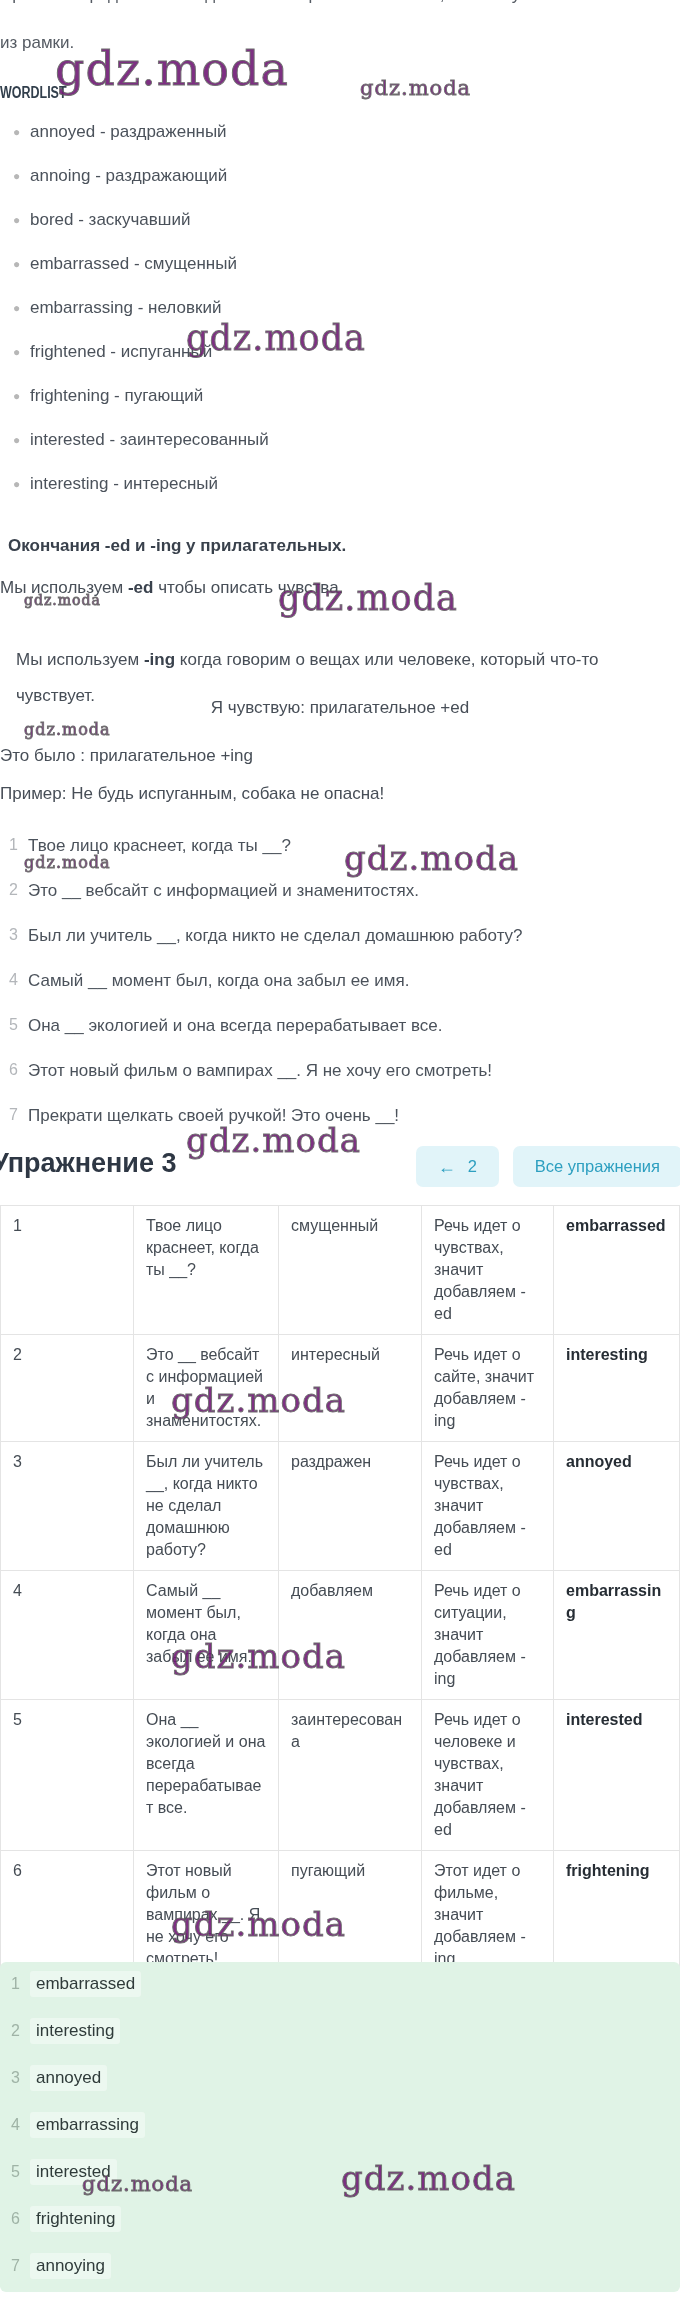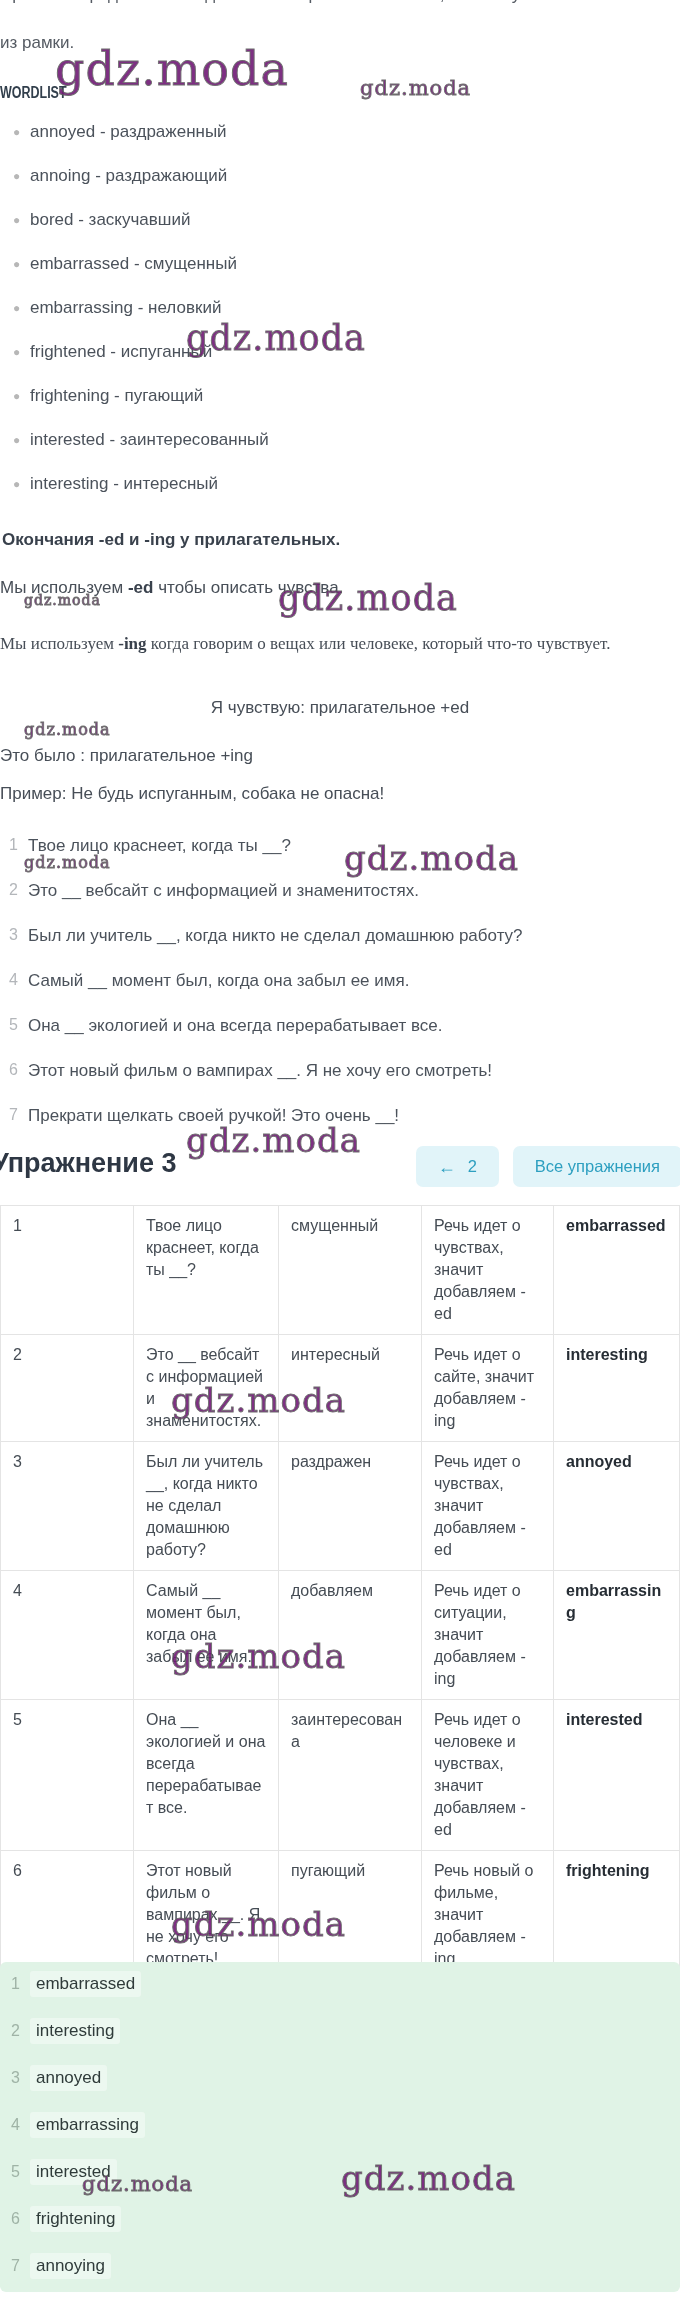--- a/index.html
+++ b/index.html
@@ -121,23 +121,23 @@
       <li>
         <span class="blt">●</span>
         <span>interested - заинтересованный</span>
       </li>
       <li>
         <span class="blt">●</span>
         <span>interesting - интересный</span>
       </li>
   </ul>
 
-  <h3 class="abs g-head" style="margin:2px;">Окончания -ed и -ing у прилагательных.</h3>
+  <h3 class="abs g-head" style="margin:8px;">Окончания -ed и -ing у прилагательных.</h3>
   <p class="abs p1" style="margin:0;"><span>Мы используем </span><span class="bold">-ed</span><span> чтобы описать чувства.</span></p>
-  <p class="abs p2" style="margin:0;font-family:Liberation Serif, serif;"><span>Мы используем </span><span class="bold">-ing</span><span> когда говорим о вещах или человеке, который что-то чувствует.</span></p>
+  <p class="abs p2" style="margin:16px;"><span>Мы используем </span><span class="bold">-ing</span><span> когда говорим о вещах или человеке, который что-то чувствует.</span></p>
   <p class="abs p-feel" style="margin:0;text-align:center;">Я чувствую: прилагательное +ed</p>
   <p class="abs p-example" style="margin:0;">Пример: Не будь испуганным, собака не опасна!</p>
   <p class="abs p-was" style="margin:0;">Это было : прилагательное +ing</p>
 
   <ol class="abs questions">
     <li>
         <span class="num">1</span>
         <span>Твое лицо краснеет, когда ты __?</span>
       </li>
       <li>
@@ -220,21 +220,21 @@
           <td>5</td>
           <td>Она __ экологией и она всегда перерабатывает все.</td>
           <td>заинтересована</td>
           <td>Речь идет о человеке и чувствах, значит добавляем -ed</td>
           <td class="answer">interested</td>
         </tr>
         <tr>
           <td>6</td>
           <td>Этот новый фильм о вампирах __. Я не хочу его смотреть!</td>
           <td>пугающий</td>
-          <td>Речь новый о фильме, значит добавляем -ing</td>
+          <td>Этот идет о фильме, значит добавляем -ing</td>
           <td class="answer">frightening</td>
         </tr>
     </tbody>
   </table>
 
   <div class="abs answers-box">
     <ol class="answers">
       <li>
           <span class="num">1</span>
           <span class="ans-word">embarrassed</span>

